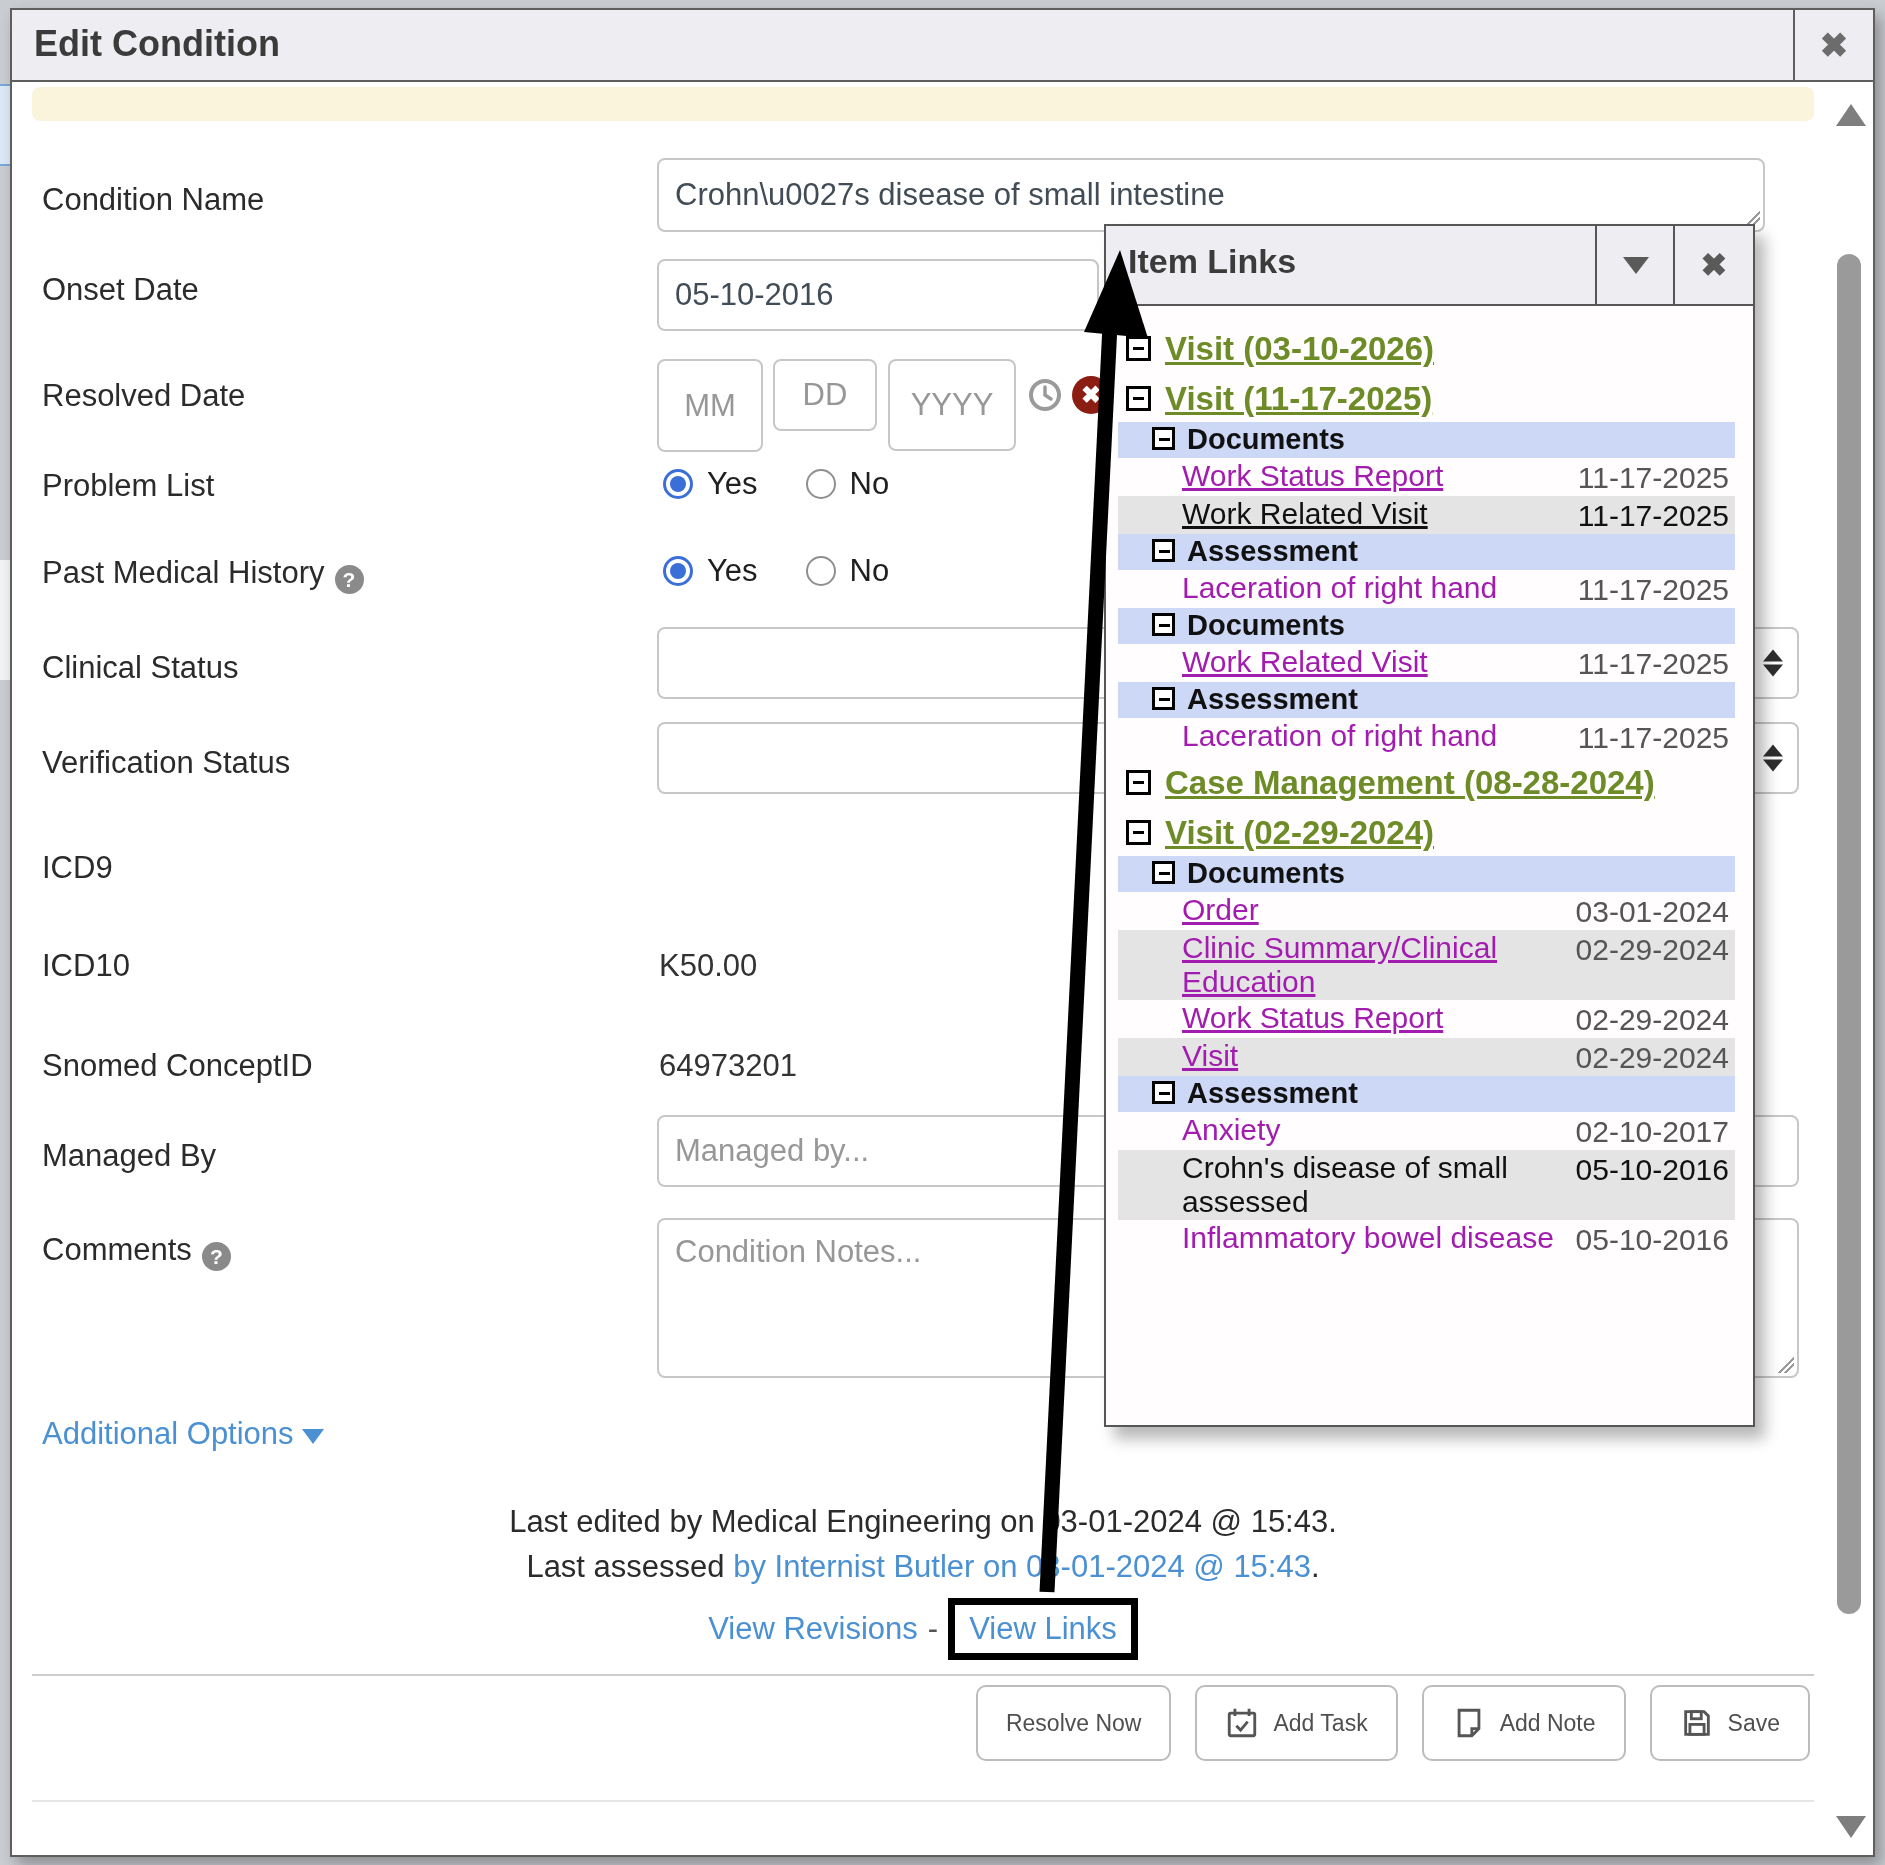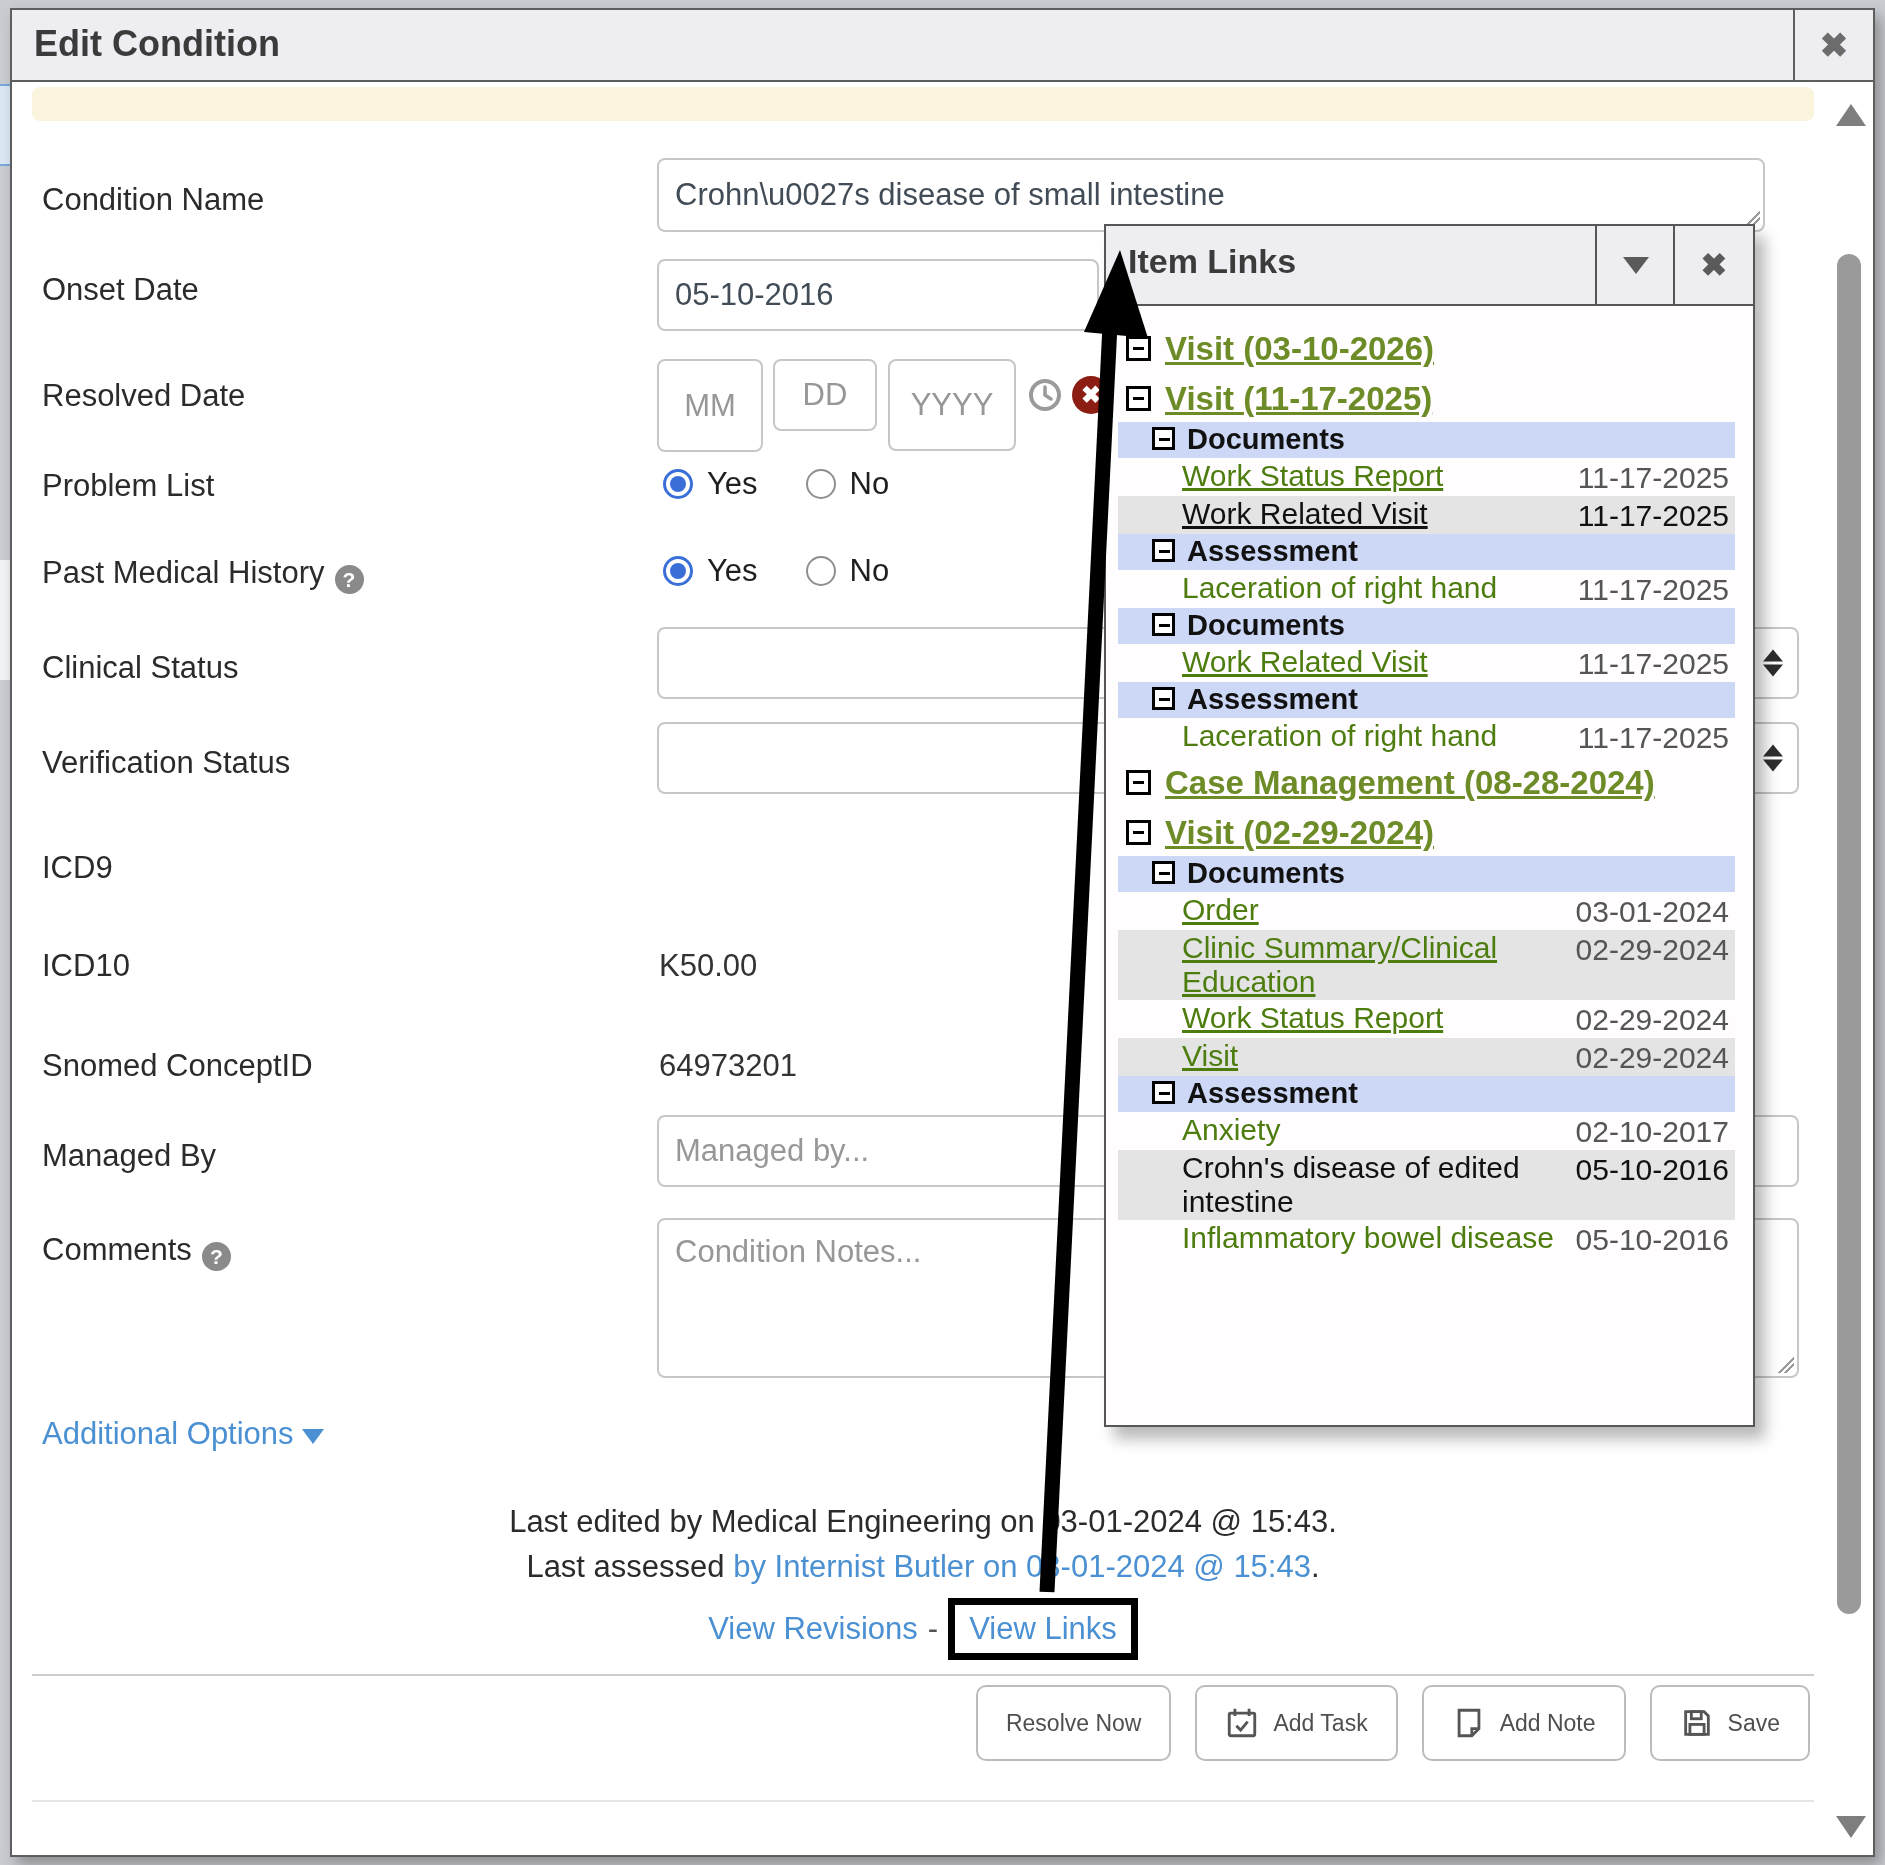--- a/index.html
+++ b/index.html
@@ -68,21 +68,21 @@
   .trow .dt{margin-left:auto;font-size:30px;color:#555;white-space:nowrap;padding-top:2px;}
   .trow.strong .dt{color:#111;}
   .minusbox{flex:0 0 auto;width:25px;height:25px;border:3px solid #000;box-sizing:border-box;background:#fff;position:relative;margin-top:6px;cursor:pointer;}
   .minusbox::after{content:"";position:absolute;left:4px;top:8px;width:11px;height:3px;background:#000;}
   .trow.group{min-height:44px;padding:2px 6px 0 8px;margin-top:6px;}
   .trow.group .lbl{font-size:33px;font-weight:bold;color:#6d8c28;text-decoration:underline;margin-left:14px;cursor:pointer;}
   .trow.section{min-height:36px;background:#cdd7f6;padding:1px 6px 0 34px;}
   .trow.section .lbl{font-size:29px;font-weight:bold;color:#111;margin-left:12px;}
   .trow.section .minusbox{width:23px;height:23px;margin-top:4px;}
   .trow.leaf{min-height:36px;padding:1px 6px 1px 64px;}
-  .trow.leaf .lbl{font-size:30px;color:#4d7c0f;max-width:375px;}
+  .trow.leaf .lbl{font-size:30px;color:#a21caf;max-width:375px;}
   .trow.leaf.islink .lbl{text-decoration:underline;cursor:pointer;}
   .trow.leaf.shaded{background:#e4e4e4;}
   .trow.leaf.strong .lbl{color:#111;}
   
   #anno{position:absolute;left:0;top:0;width:1885px;height:1865px;pointer-events:none;z-index:60;}
 </style>
 </head>
 <body>
 
 <div id="canvas">
@@ -340,21 +340,21 @@
         </div>
         <div class="trow section">
           <span class="minusbox"></span>
           <span class="lbl">Assessment</span>
         </div>
         <div class="trow leaf">
           <span class="lbl">Anxiety</span>
           <span class="dt">02-10-2017</span>
         </div>
         <div class="trow leaf shaded strong">
-          <span class="lbl">Crohn's disease of edited intestine</span>
+          <span class="lbl">Crohn's disease of small assessed</span>
           <span class="dt">05-10-2016</span>
         </div>
         <div class="trow leaf">
           <span class="lbl">Inflammatory bowel disease</span>
           <span class="dt">05-10-2016</span>
         </div>
       </div>
   </div>
 
   <svg id="anno" viewBox="0 0 1885 1865">

